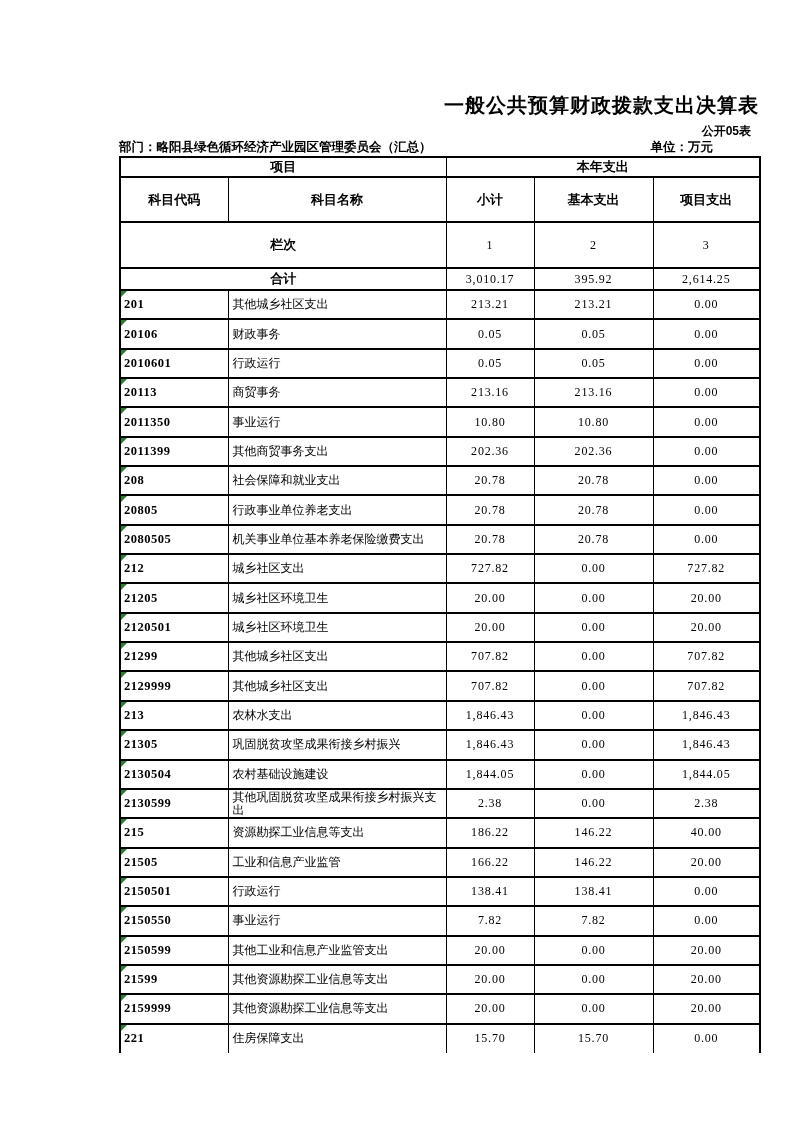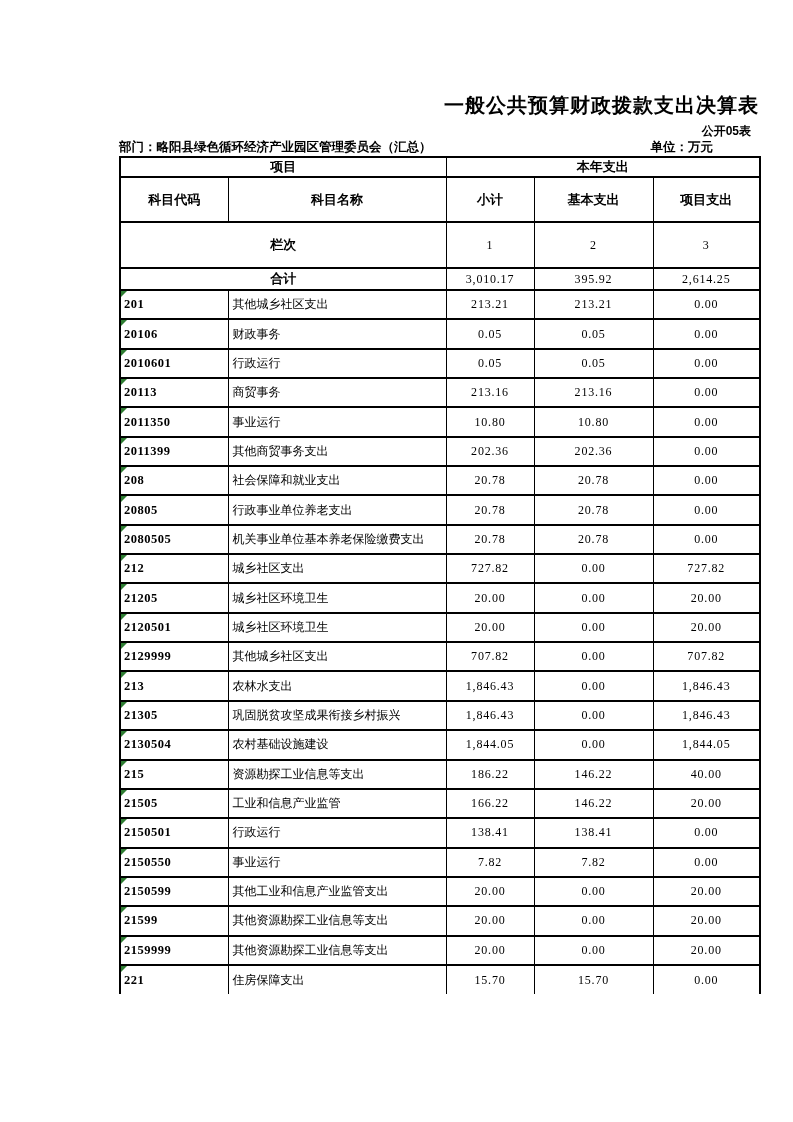--- a/index.html
+++ b/index.html
@@ -186,20 +186,27 @@
           <td class="num">20.00</td>
         </tr>
         <tr>
           <td class="code"><span class="marker" style="border-top-color: rgb(46, 125, 50);"></span>2120501</td>
           <td class="name">城乡社区环境卫生</td>
           <td class="num">20.00</td>
           <td class="num">0.00</td>
           <td class="num">20.00</td>
         </tr>
         <tr>
+          <td class="code"><span class="marker" style="border-top-color: rgb(46, 125, 50);"></span>21299</td>
+          <td class="name">其他城乡社区支出</td>
+          <td class="num">707.82</td>
+          <td class="num">0.00</td>
+          <td class="num">707.82</td>
+        </tr>
+        <tr>
           <td class="code"><span class="marker" style="border-top-color: rgb(46, 125, 50);"></span>2129999</td>
           <td class="name">其他城乡社区支出</td>
           <td class="num">707.82</td>
           <td class="num">0.00</td>
           <td class="num">707.82</td>
         </tr>
         <tr>
           <td class="code"><span class="marker" style="border-top-color: rgb(46, 125, 50);"></span>213</td>
           <td class="name">农林水支出</td>
           <td class="num">1,846.43</td>
@@ -212,20 +219,27 @@
           <td class="num">1,846.43</td>
           <td class="num">0.00</td>
           <td class="num">1,846.43</td>
         </tr>
         <tr>
           <td class="code"><span class="marker" style="border-top-color: rgb(46, 125, 50);"></span>2130504</td>
           <td class="name">农村基础设施建设</td>
           <td class="num">1,844.05</td>
           <td class="num">0.00</td>
           <td class="num">1,844.05</td>
+        </tr>
+        <tr>
+          <td class="code"><span class="marker" style="border-top-color: rgb(46, 125, 50);"></span>2130599</td>
+          <td class="name">其他巩固脱贫攻坚成果衔接乡村振兴支出</td>
+          <td class="num">2.38</td>
+          <td class="num">0.00</td>
+          <td class="num">2.38</td>
         </tr>
         <tr>
           <td class="code"><span class="marker" style="border-top-color: rgb(46, 125, 50);"></span>215</td>
           <td class="name">资源勘探工业信息等支出</td>
           <td class="num">186.22</td>
           <td class="num">146.22</td>
           <td class="num">40.00</td>
         </tr>
         <tr>
           <td class="code"><span class="marker" style="border-top-color: rgb(46, 125, 50);"></span>21505</td>

